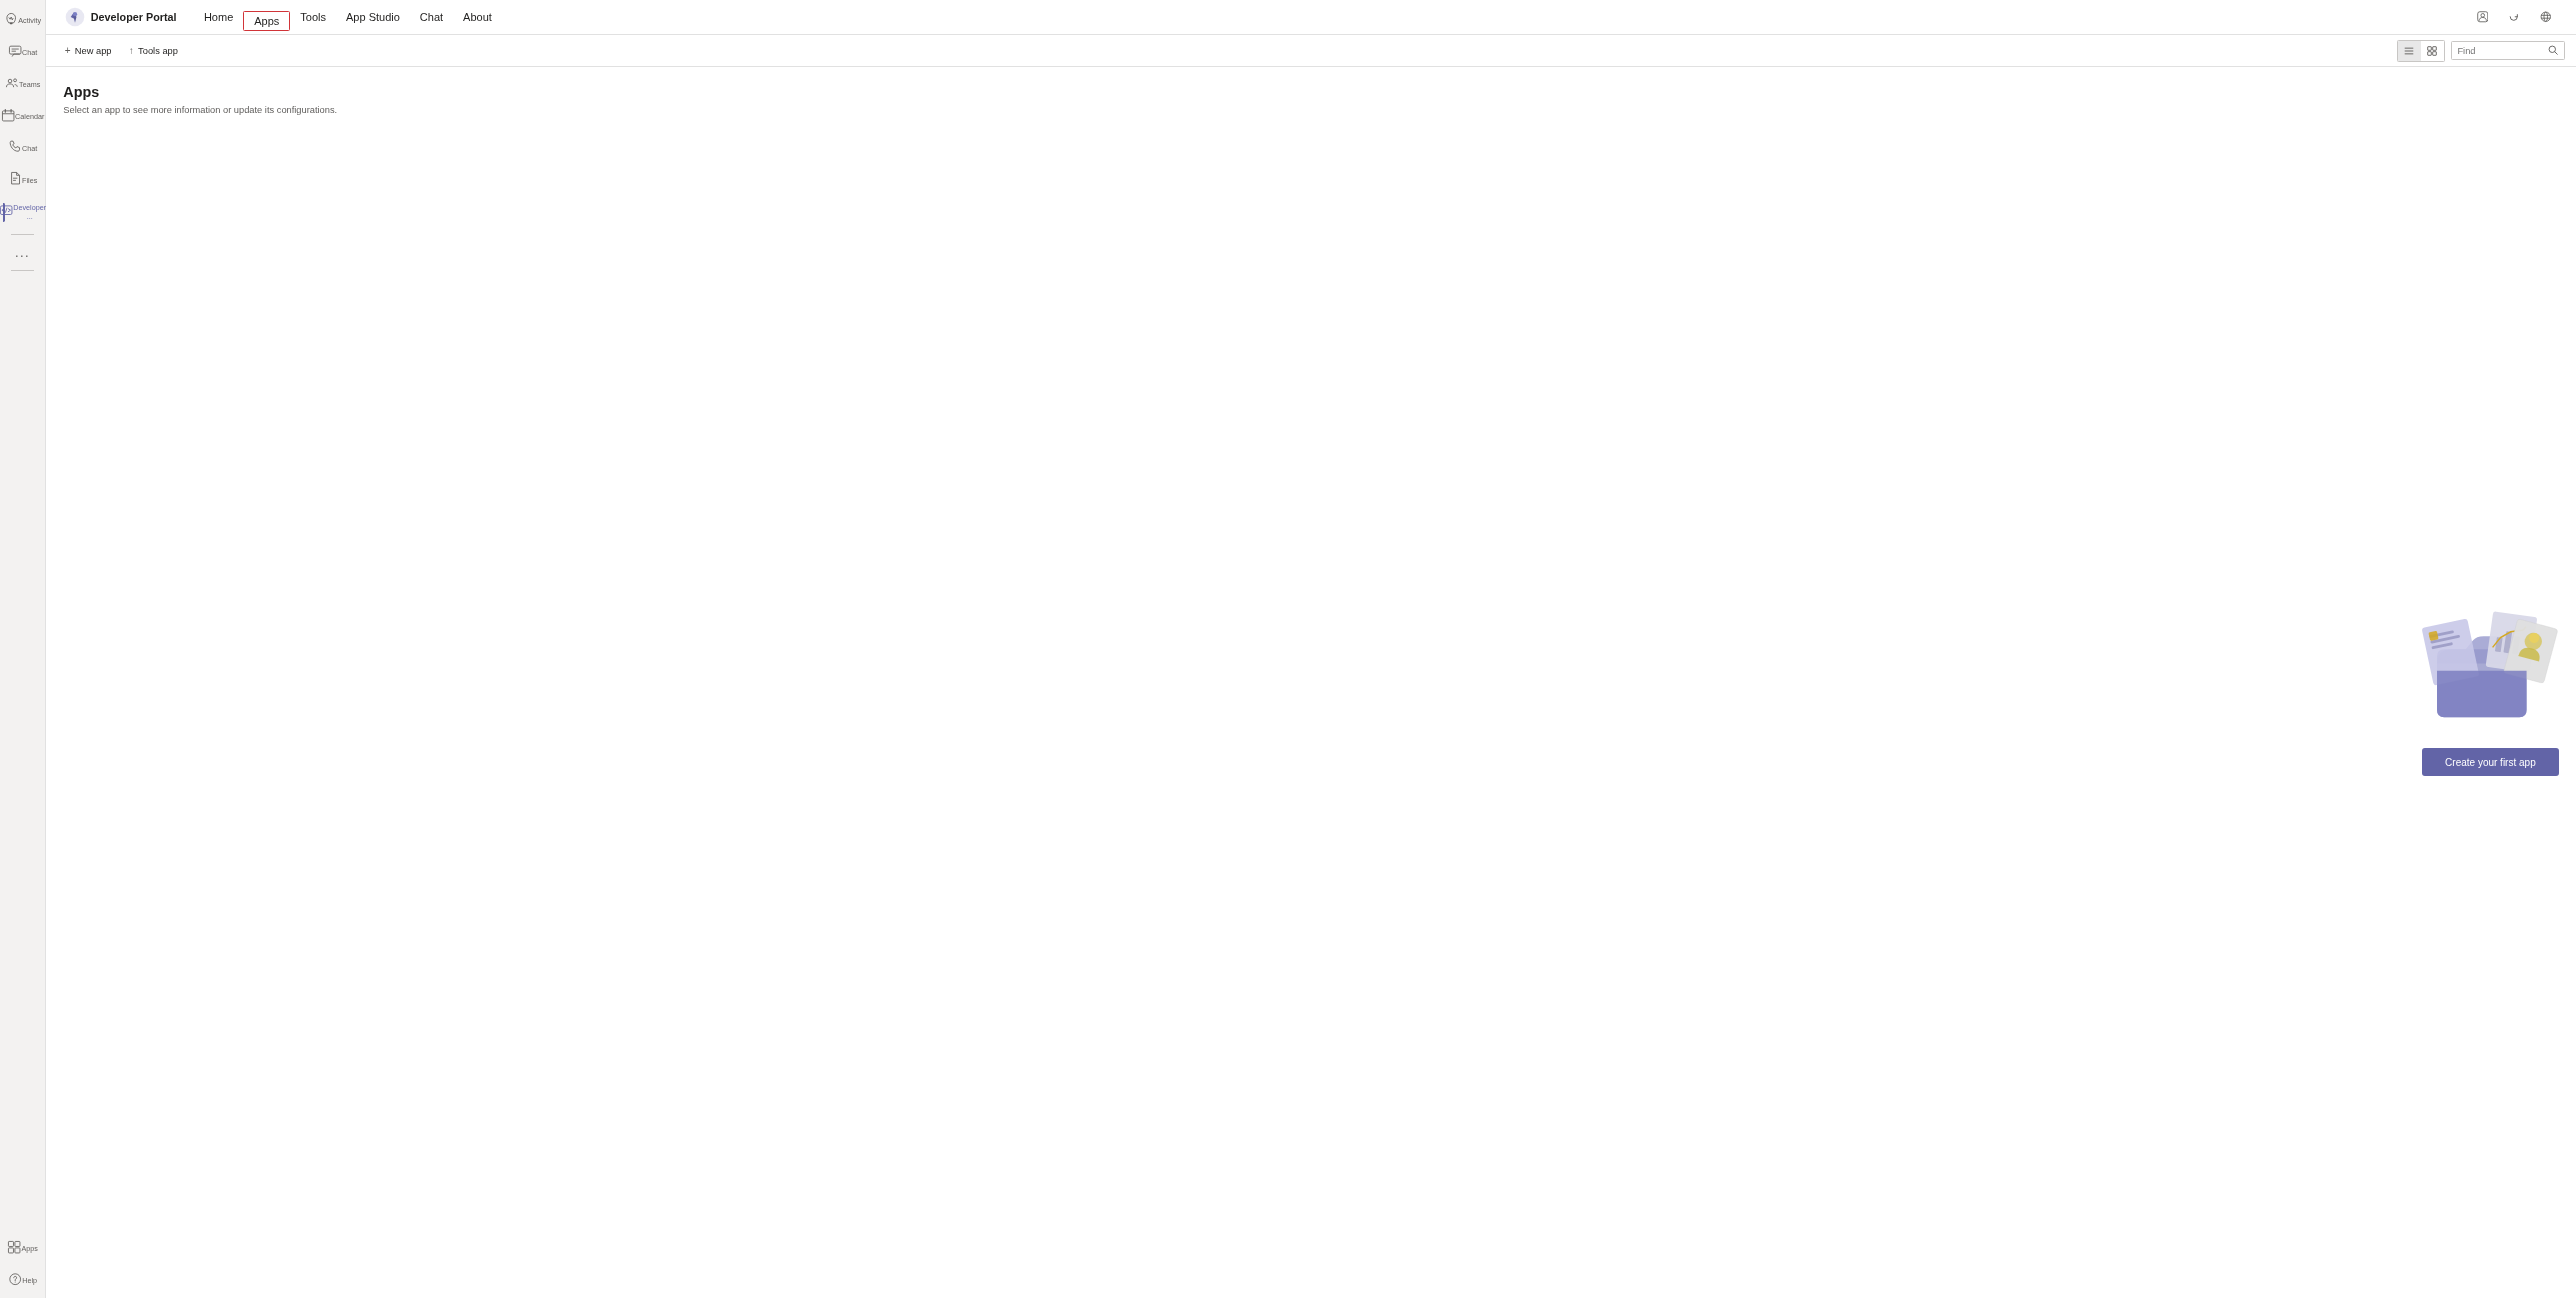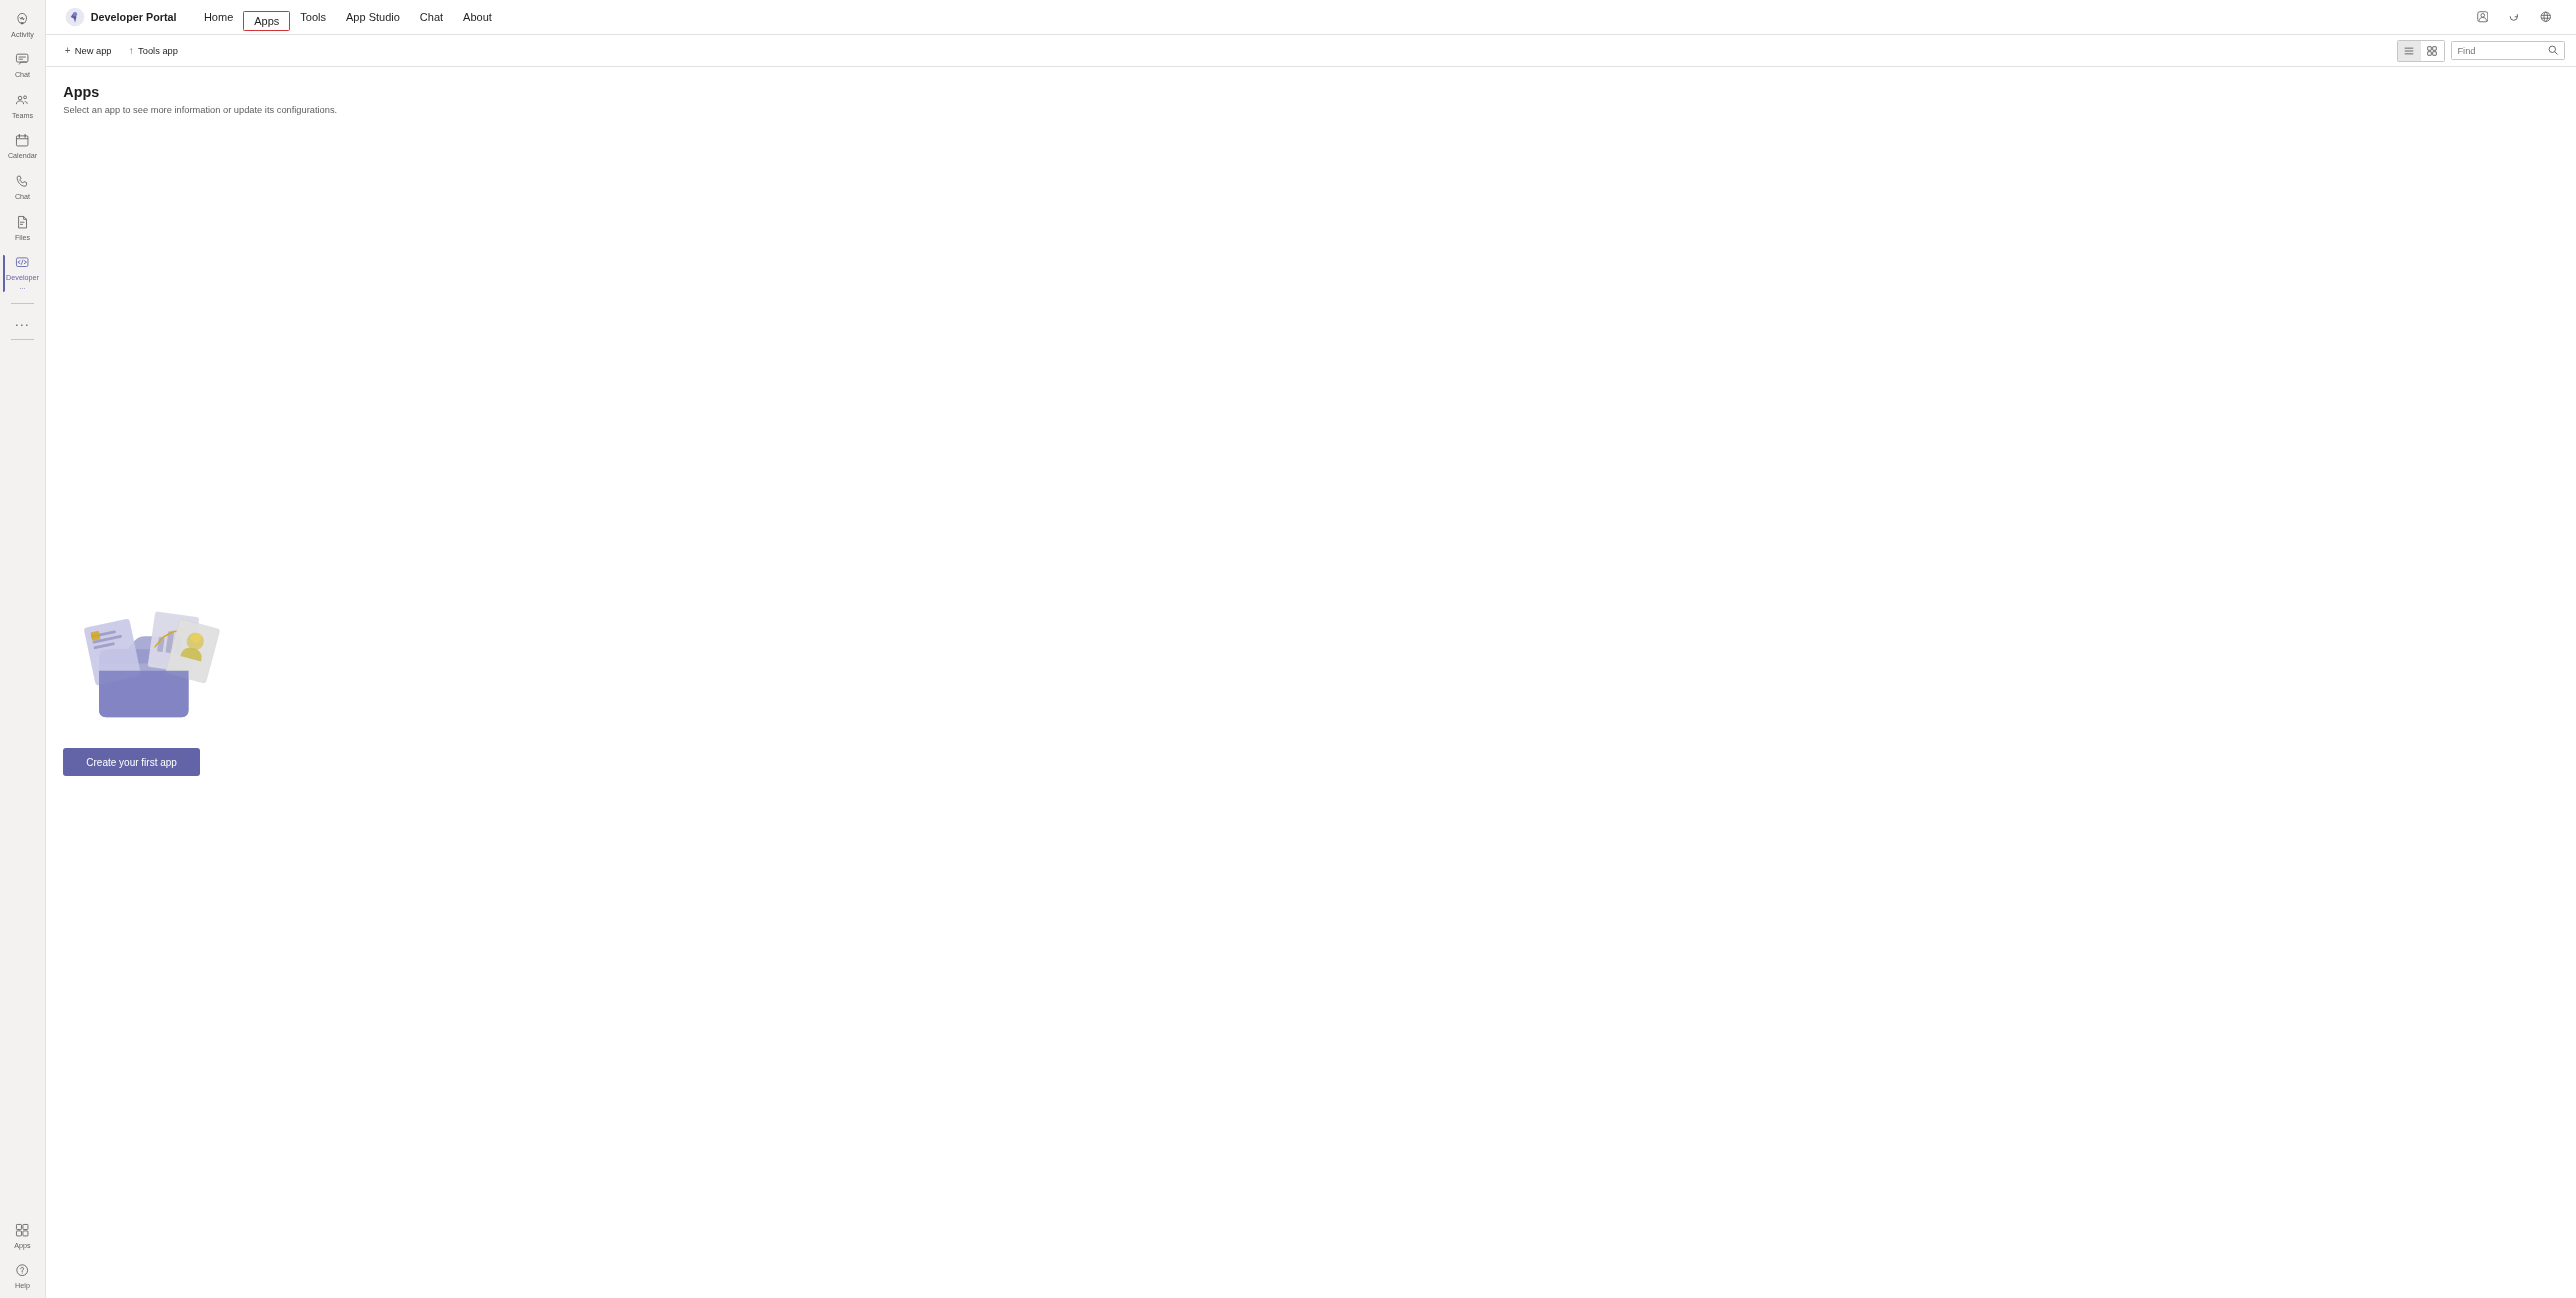--- a/index.html
+++ b/index.html
@@ -11,21 +11,20 @@
       background: #f3f2f1;
       display: flex;
       flex-direction: column;
       align-items: center;
       padding-top: 5.8px;
       border-right: 0.7px solid #e1e1e1;
       z-index: 10;
     }
     .sidebar-item {
       display: flex;
-      flex-direction: column;
       align-items: center;
       justify-content: center;
       width: 40px;
       padding: 5.8px 2.9px;
       cursor: pointer;
       border-radius: 2.9px;
       position: relative;
       margin-bottom: 1.4px;
     }
     .sidebar-item.active { color: #6264a7; }
@@ -242,21 +241,21 @@
       font-size: 9.3px;
       color: #605e5c;
       margin-bottom: 23px;
     }
 
     
     .empty-state {
       flex: 1;
       display: flex;
       flex-direction: column;
-      align-items: flex-start;
+      align-items: flex-end;
       justify-content: center;
       padding-bottom: 43px;
     }
     .empty-illustration {
       width: 158px;
       height: 129px;
       margin-bottom: 20px;
       position: relative;
     }
     .create-btn {

